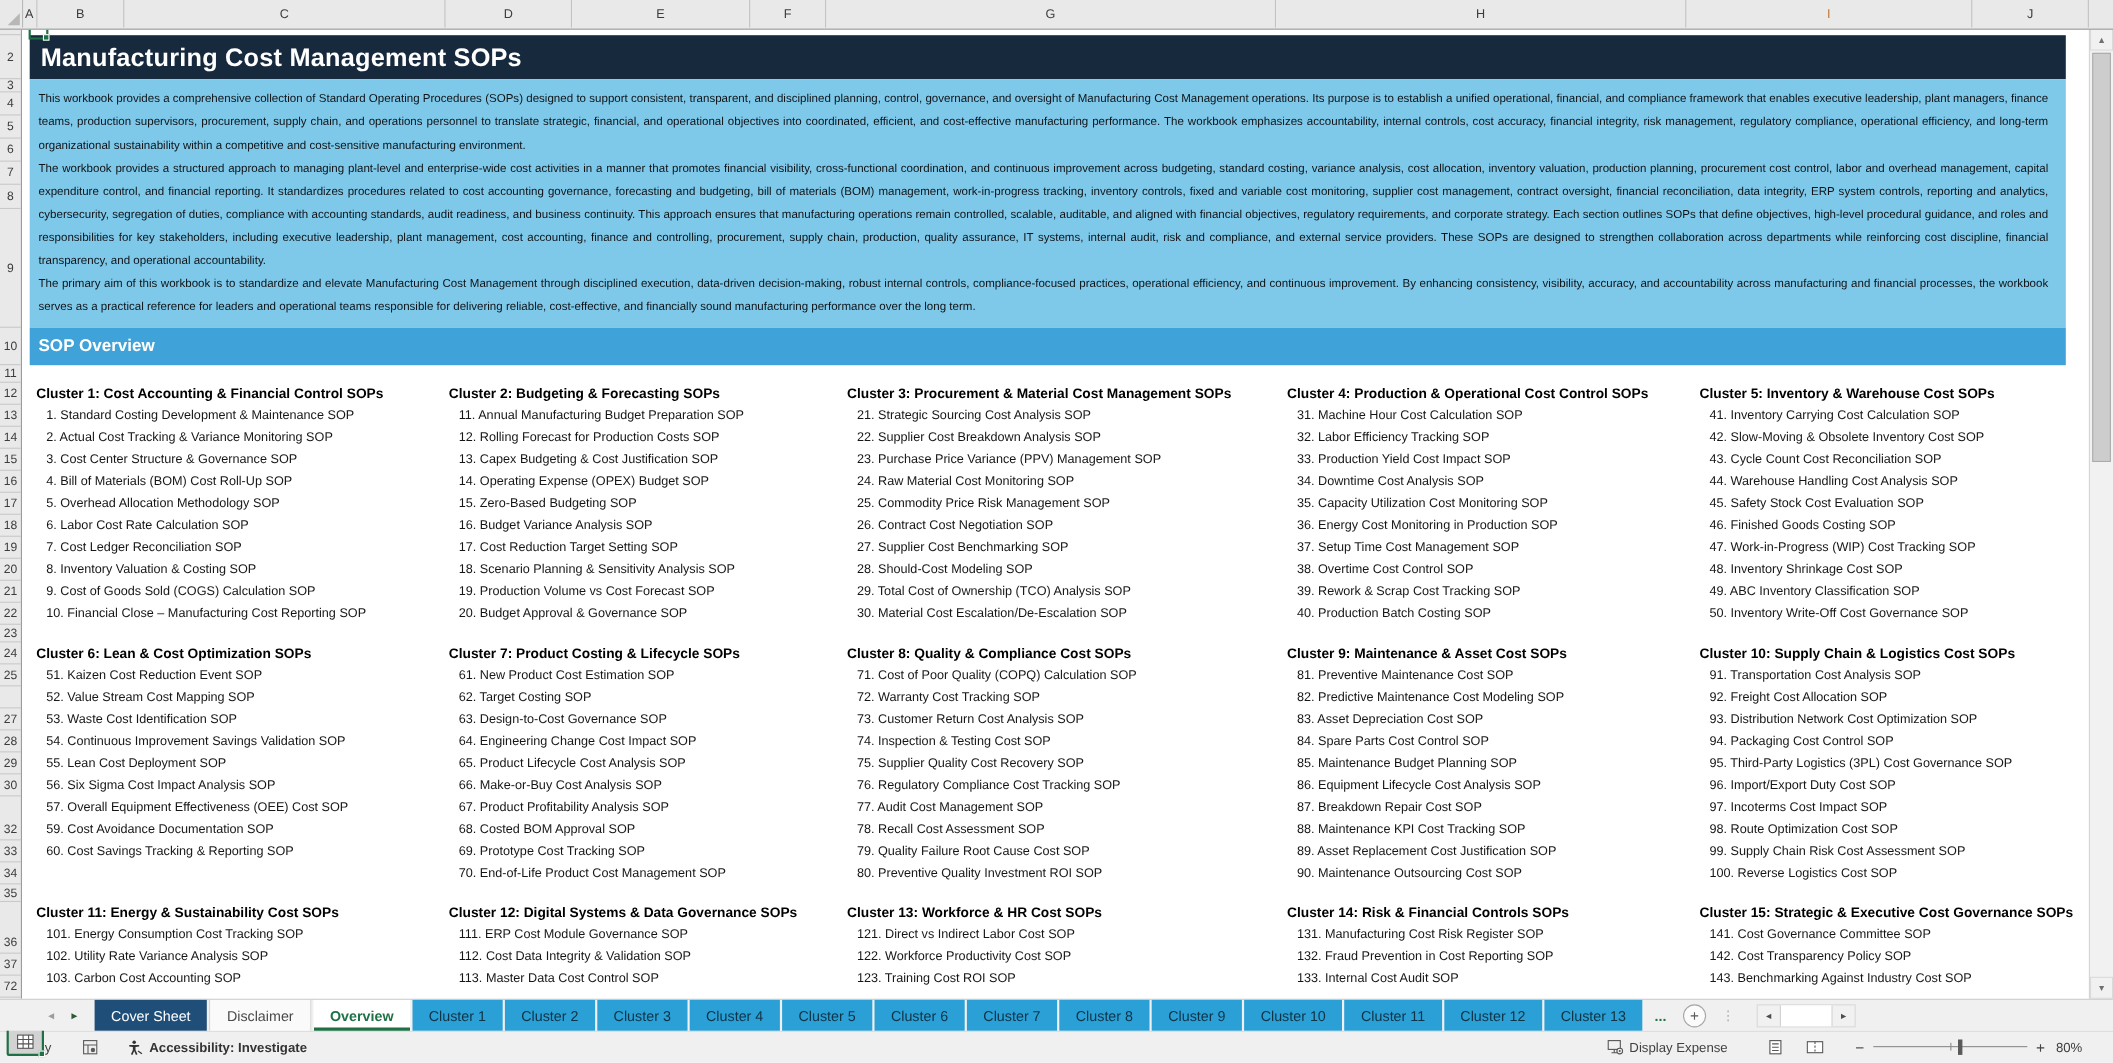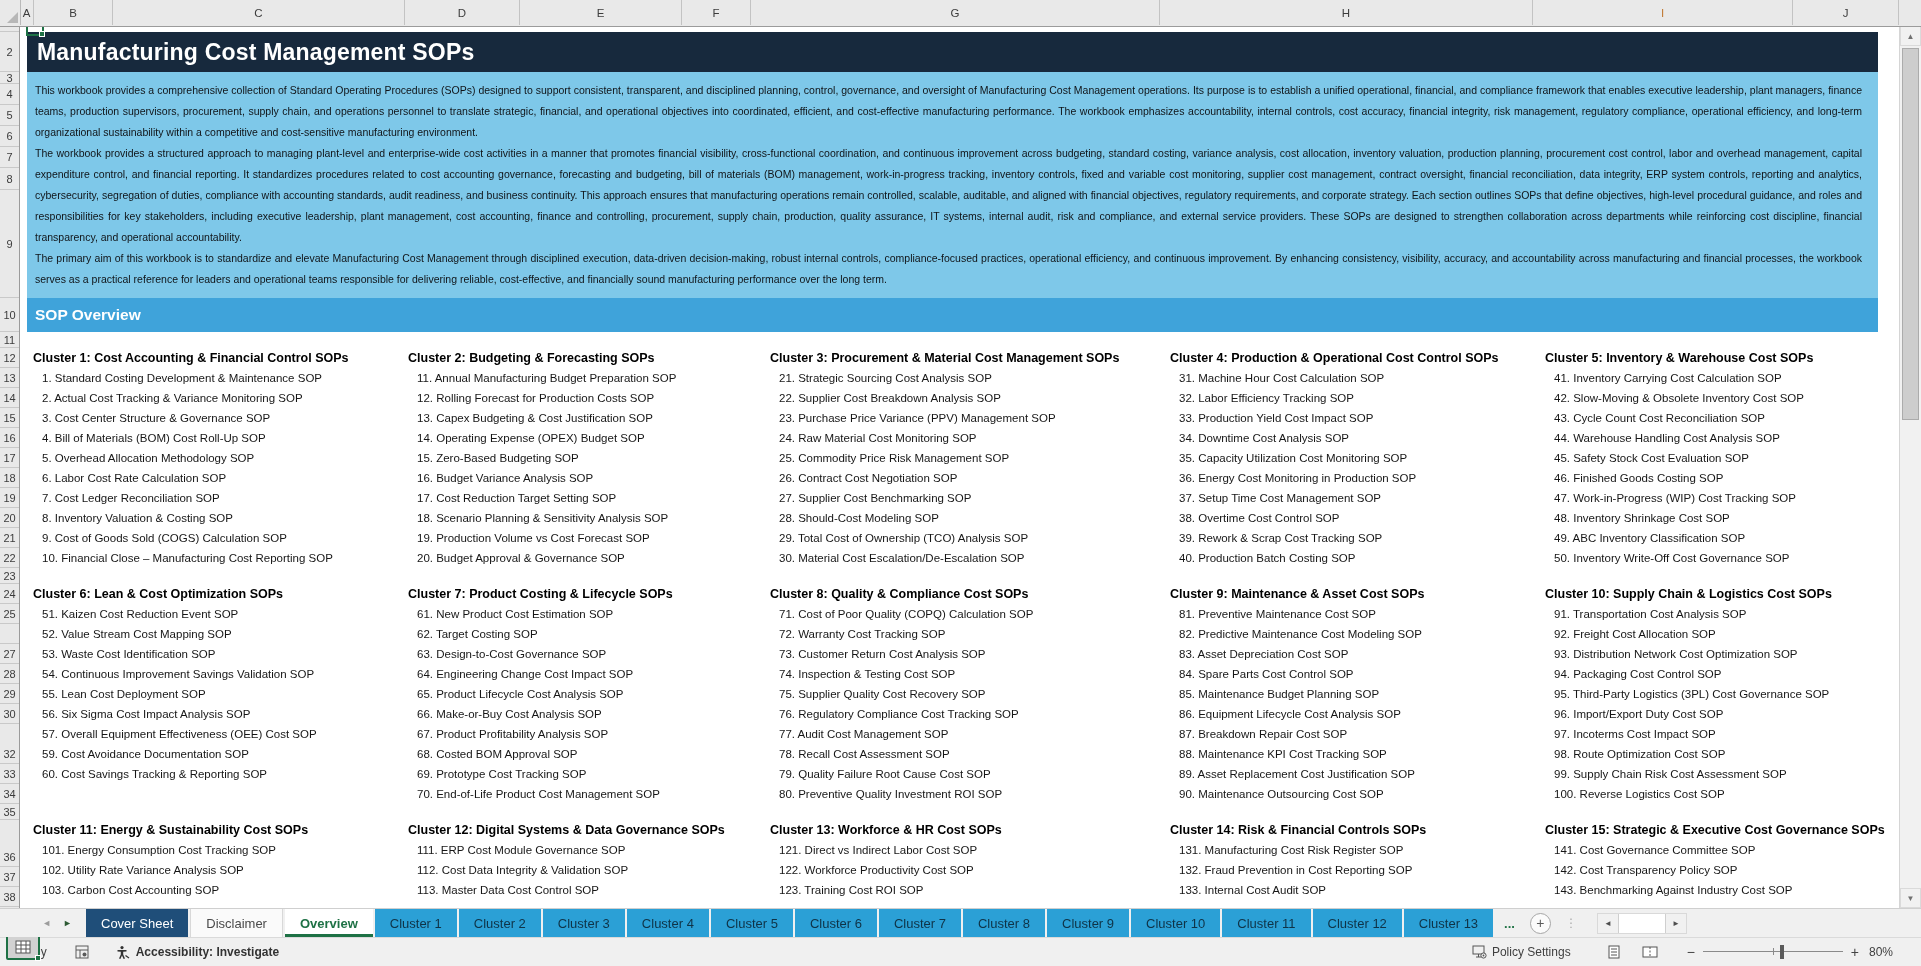--- a/index.html
+++ b/index.html
@@ -128,21 +128,21 @@
       <div class="rowcell" style="height: 20px;">28</div>
       <div class="rowcell" style="height: 20px;">29</div>
       <div class="rowcell" style="height: 20px;">30</div>
       <div class="rowcell" style="height: 20px; margin-left: 48px;">31</div>
       <div class="rowcell" style="height: 20px;">32</div>
       <div class="rowcell" style="height: 20px;">33</div>
       <div class="rowcell" style="height: 20px;">34</div>
       <div class="rowcell" style="height: 16px;">35</div>
       <div class="rowcell" style="height: 20px; margin-top: 27px;">36</div>
       <div class="rowcell" style="height: 20px;">37</div>
-      <div class="rowcell" style="height: 20px;">38</div>
+      <div class="rowcell" style="height: 20px;">72</div>
       <div class="rowcell" style="height: 20px;">39</div>
     </div>
 
   <div class="sheet">
     <div class="sel"></div>
     <div class="title-bar">
       <span>Manufacturing Cost Management SOPs</span>
     </div>
     <div class="intro">
       <p>This workbook provides a comprehensive collection of Standard Operating Procedures (SOPs) designed to support consistent, transparent, and disciplined planning, control, governance, and oversight of Manufacturing Cost Management operations. Its purpose is to establish a unified operational, financial, and compliance framework that enables executive leadership, plant managers, finance teams, production supervisors, procurement, supply chain, and operations personnel to translate strategic, financial, and operational objectives into coordinated, efficient, and cost-effective manufacturing performance. The workbook emphasizes accountability, internal controls, cost accuracy, financial integrity, risk management, regulatory compliance, operational efficiency, and long-term organizational sustainability within a competitive and cost-sensitive manufacturing environment.</p>
@@ -378,21 +378,21 @@
     </span>
     <div class="sb-right">
       <span class="sb-display">
         <svg width="15" height="14" viewBox="0 0 15 14">
             <rect x="1" y="1" width="11" height="8" fill="none" stroke="#555"></rect>
             <line x1="4" y1="12" x2="9" y2="12" stroke="#555"></line>
             <line x1="6.5" y1="9" x2="6.5" y2="12" stroke="#555"></line>
             <circle cx="11.5" cy="10.5" r="2.6" fill="#F0F0F0" stroke="#555"></circle>
             <circle cx="11.5" cy="10.5" r="0.9" fill="#555"></circle>
           </svg>
-        <span>Policy Settings</span>
+        <span>Display Expense</span>
       </span>
       <span class="sb-views">
         <span class="sb-view sel">
           <svg width="16" height="14" viewBox="0 0 16 14">
               <rect x="1" y="1" width="14" height="12" fill="#fff" stroke="#555"></rect>
               <line x1="1" y1="5" x2="15" y2="5" stroke="#555"></line>
               <line x1="1" y1="9" x2="15" y2="9" stroke="#555"></line>
               <line x1="6" y1="1" x2="6" y2="13" stroke="#555"></line>
               <line x1="11" y1="1" x2="11" y2="13" stroke="#555"></line>
             </svg>

